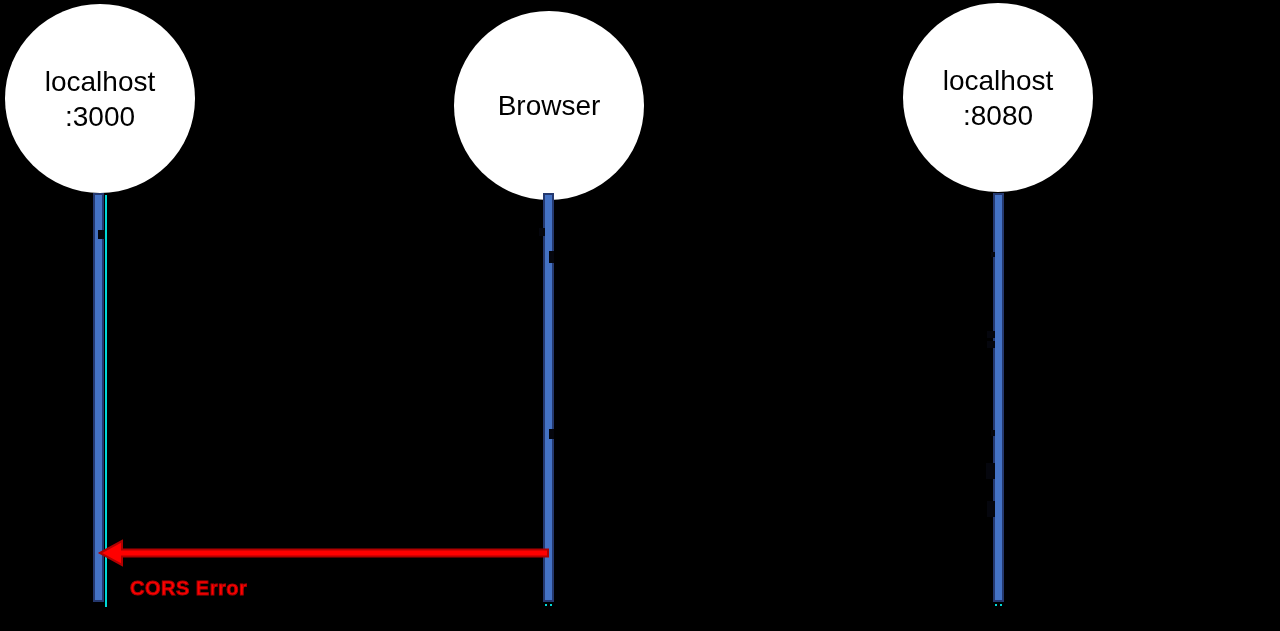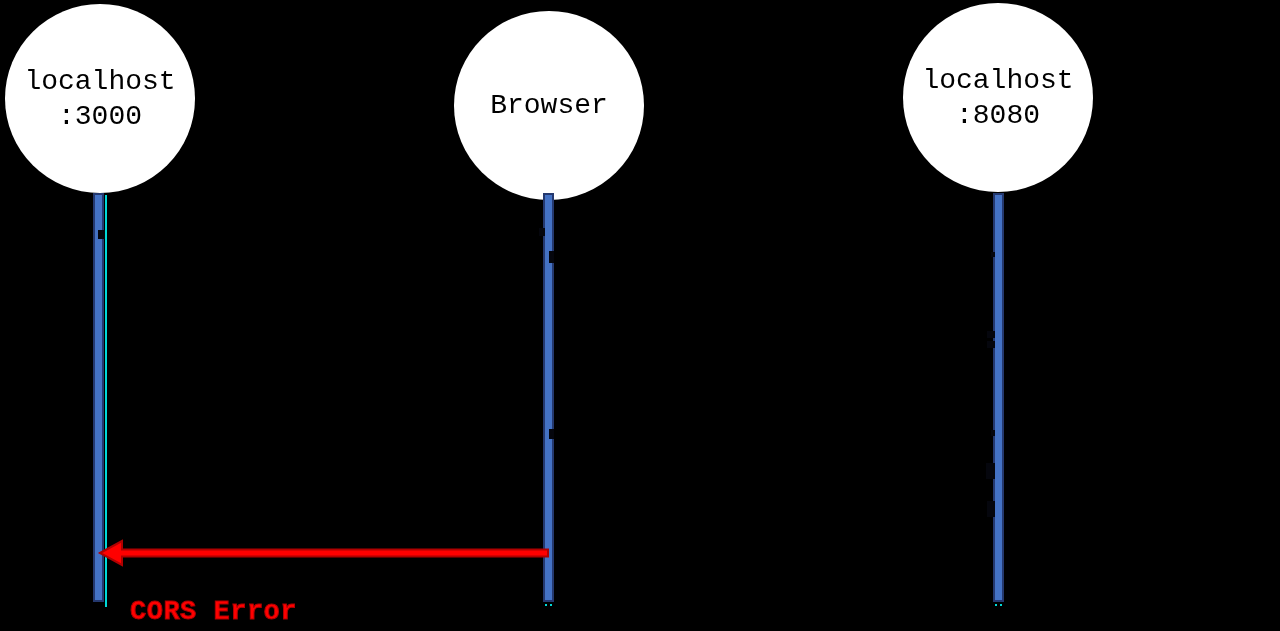--- a/index.html
+++ b/index.html
@@ -6,21 +6,21 @@
     margin: 0;
     padding: 0;
     background: #000;
   }
   #canvas {
     position: relative;
     width: 1236px;
     height: 631px;
     background: var(--background, #000000);
     overflow: hidden;
-    font-family: Liberation Mono, monospace;
+    font-family: Liberation Sans, sans-serif;
   }
 
   
   .actor {
     position: absolute;
     width: 190px;
     height: 189px;
     border-radius: 50%;
     background: #ffffff;
     display: flex;
@@ -77,22 +77,22 @@
     left: 96px;
     top: 536px;
     width: 458px;
     height: 36px;
   }
 
   
   #cors-label {
     position: absolute;
     left: 130px;
-    top: 597px;
-    font-size: 27px;
+    top: 577px;
+    font-size: 20px;
     font-weight: bold;
     color: var(--arrow_red, #FF0000);
     -webkit-text-stroke: 1px var(--arrow_outline, #B00000);
     letter-spacing: 0.5px;
     white-space: nowrap;
   }
 </style>
 </head>
 <body>
 

